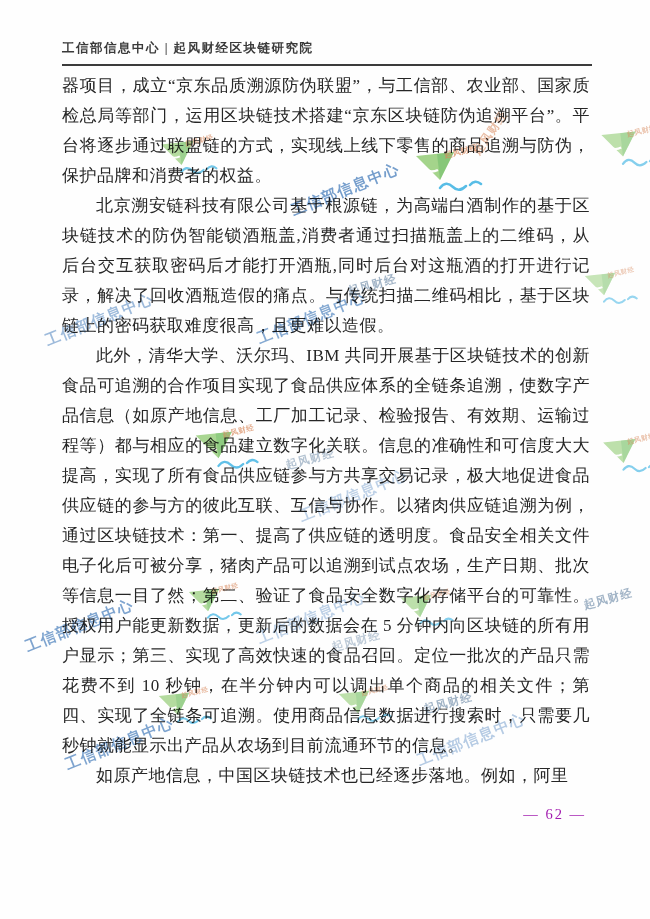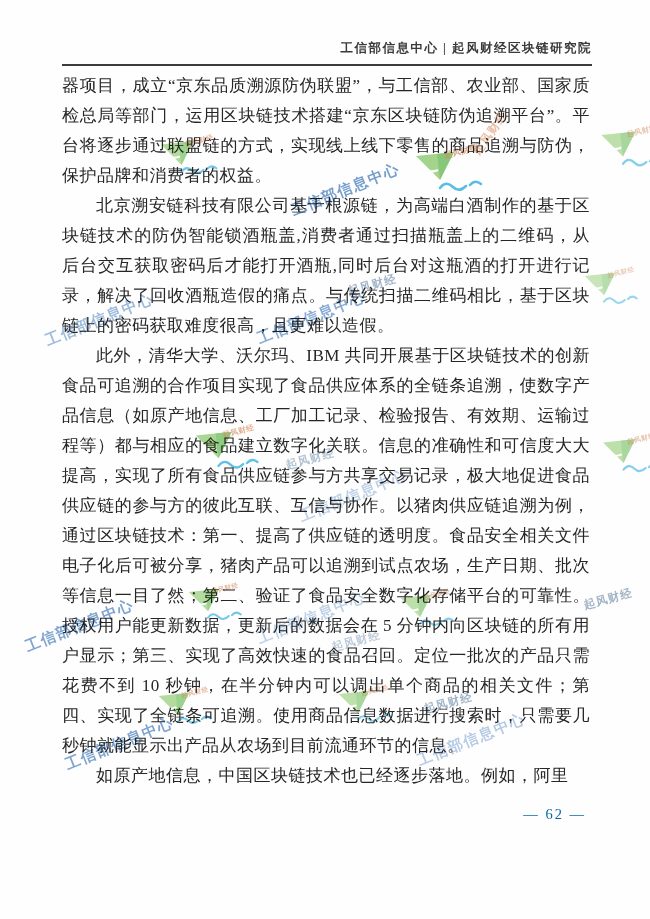--- a/index.html
+++ b/index.html
@@ -7,21 +7,21 @@
     position:relative;
     width:650px;height:919px;
     background:#fefefe;
     overflow:hidden;
     font-family:"Liberation Serif","DejaVu Serif",serif;
     color:#2b2b2b;
   }
   
   .header{
     position:absolute;top:40px;left:62px;right:58px;
-    text-align:right;
+    text-align:left;
     border-bottom:2px solid #3c3c3c;
     padding-bottom:7px;
   }
   .header-title{
     font-size:12.5px;font-weight:bold;color:#3a3a3a;letter-spacing:1.5px;
     white-space:nowrap;
   }
   
   .content{
     position:absolute;top:71px;left:62px;width:528px;
@@ -30,21 +30,21 @@
   }
   .content p{
     margin:0;
     text-align:justify;
     text-justify:inter-ideograph;
   }
   .content p.indent{text-indent:2em;}
   
   .page-number{
     position:absolute;top:806px;right:64px;
-    font-size:14.5px;color:#0369a1;letter-spacing:2px;
+    font-size:14.5px;color:#a21caf;letter-spacing:2px;
   }
   
   .wm-layer{
     position:absolute;inset:0;
     pointer-events:none;
     mix-blend-mode:multiply;
     z-index:5;
   }
   .wm{position:absolute;white-space:nowrap;}
   .wm-text{

